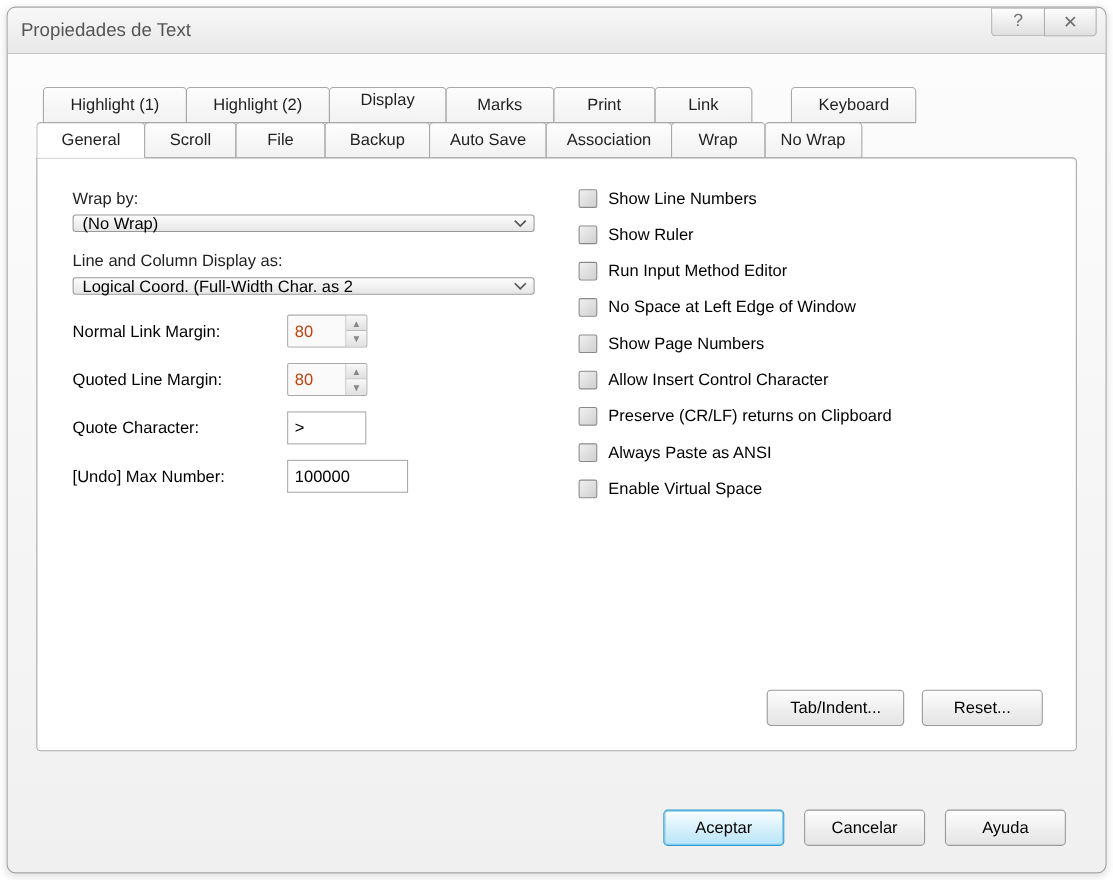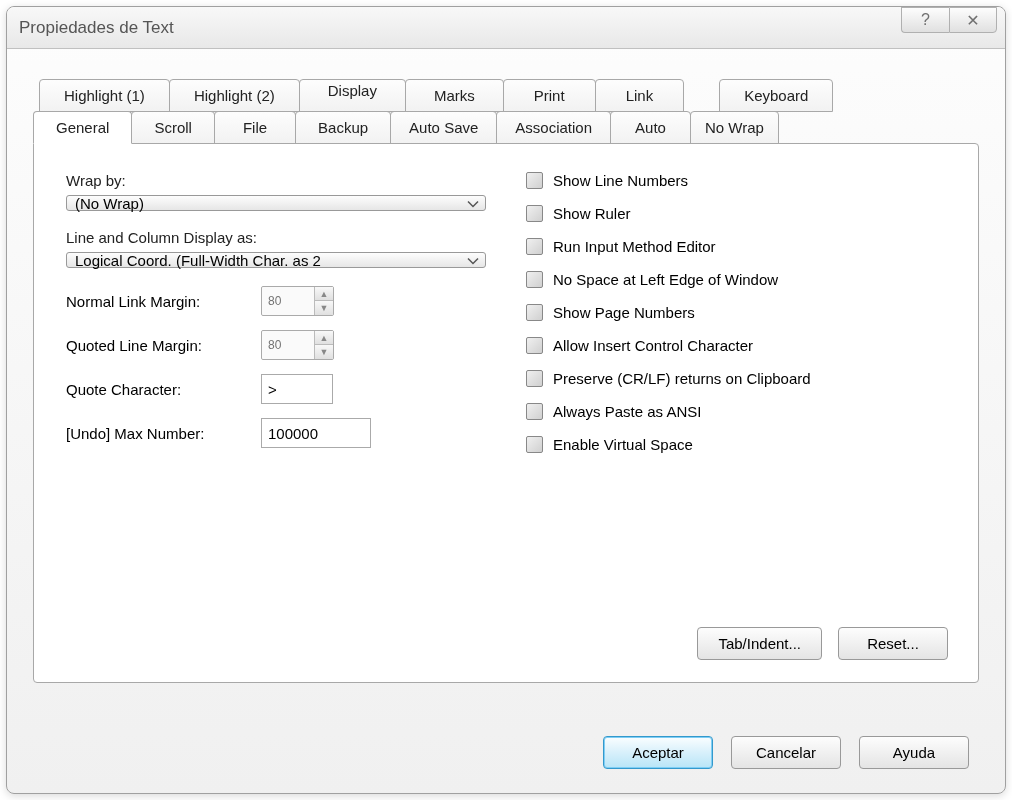--- a/index.html
+++ b/index.html
@@ -147,22 +147,22 @@
 .spinner {
   display: inline-flex;
   border: 1px solid #aaa;
   border-radius: 2px;
 }
 .spinner input {
   width: 52px;
   border: none;
   padding: 0 6px;
   height: 28px;
-  font-size: 12px;
-  color: #737373;
+  font-size: 15px;
+  color: #c2410c;
 }
 .spinner .spin-btns {
   display: flex;
   flex-direction: column;
   border-left: 1px solid #bbb;
 }
 .spinner .spin-btns div {
   width: 18px;
   height: 14px;
   background: linear-gradient(to bottom, #f8f8f8, #e0e0e0);
@@ -238,21 +238,21 @@
       <div class="tab" style="padding:7px 30px;">Link</div>
       <div class="tab" style="padding:7px 24px;margin-left:36px;">Keyboard</div>
     </div>
     <div class="tab-row">
       <div class="tab active" style="padding:7px 22px;">General</div>
       <div class="tab" style="padding:7px 22px;">Scroll</div>
       <div class="tab" style="padding:7px 28px;">File</div>
       <div class="tab" style="padding:7px 22px;">Backup</div>
       <div class="tab" style="padding:7px 18px;">Auto Save</div>
       <div class="tab" style="padding:7px 18px;">Association</div>
-      <div class="tab" style="padding:7px 24px;">Auto</div>
+      <div class="tab" style="padding:7px 24px;">Wrap</div>
       <div class="tab" style="padding:7px 14px;">No Wrap</div>
     </div>
 
     <div class="content">
       <div class="columns">
         <div class="left-col">
           <span class="label">Wrap by:</span>
           <div class="dropdown">
             <span>(No Wrap)</span>
             <span class="arrow">

